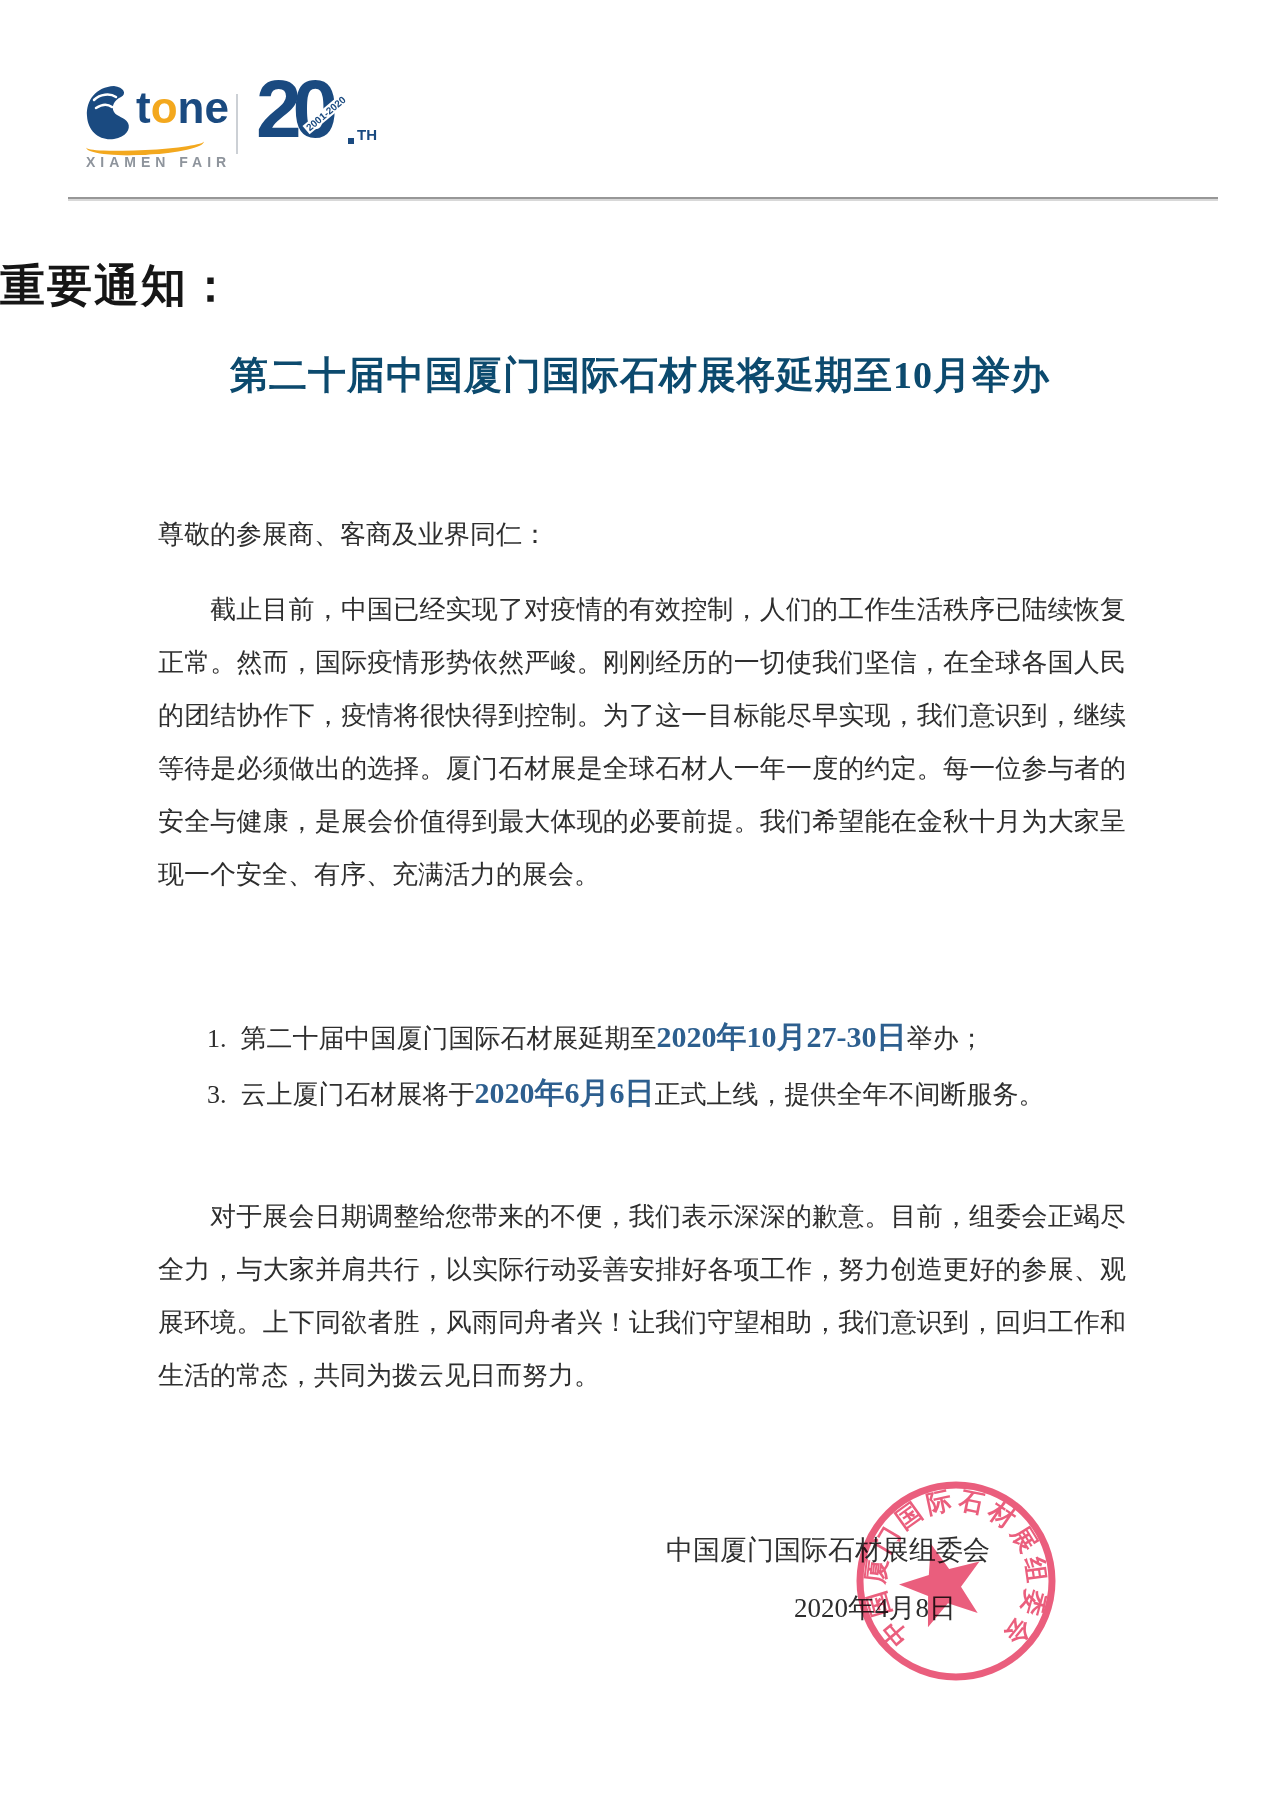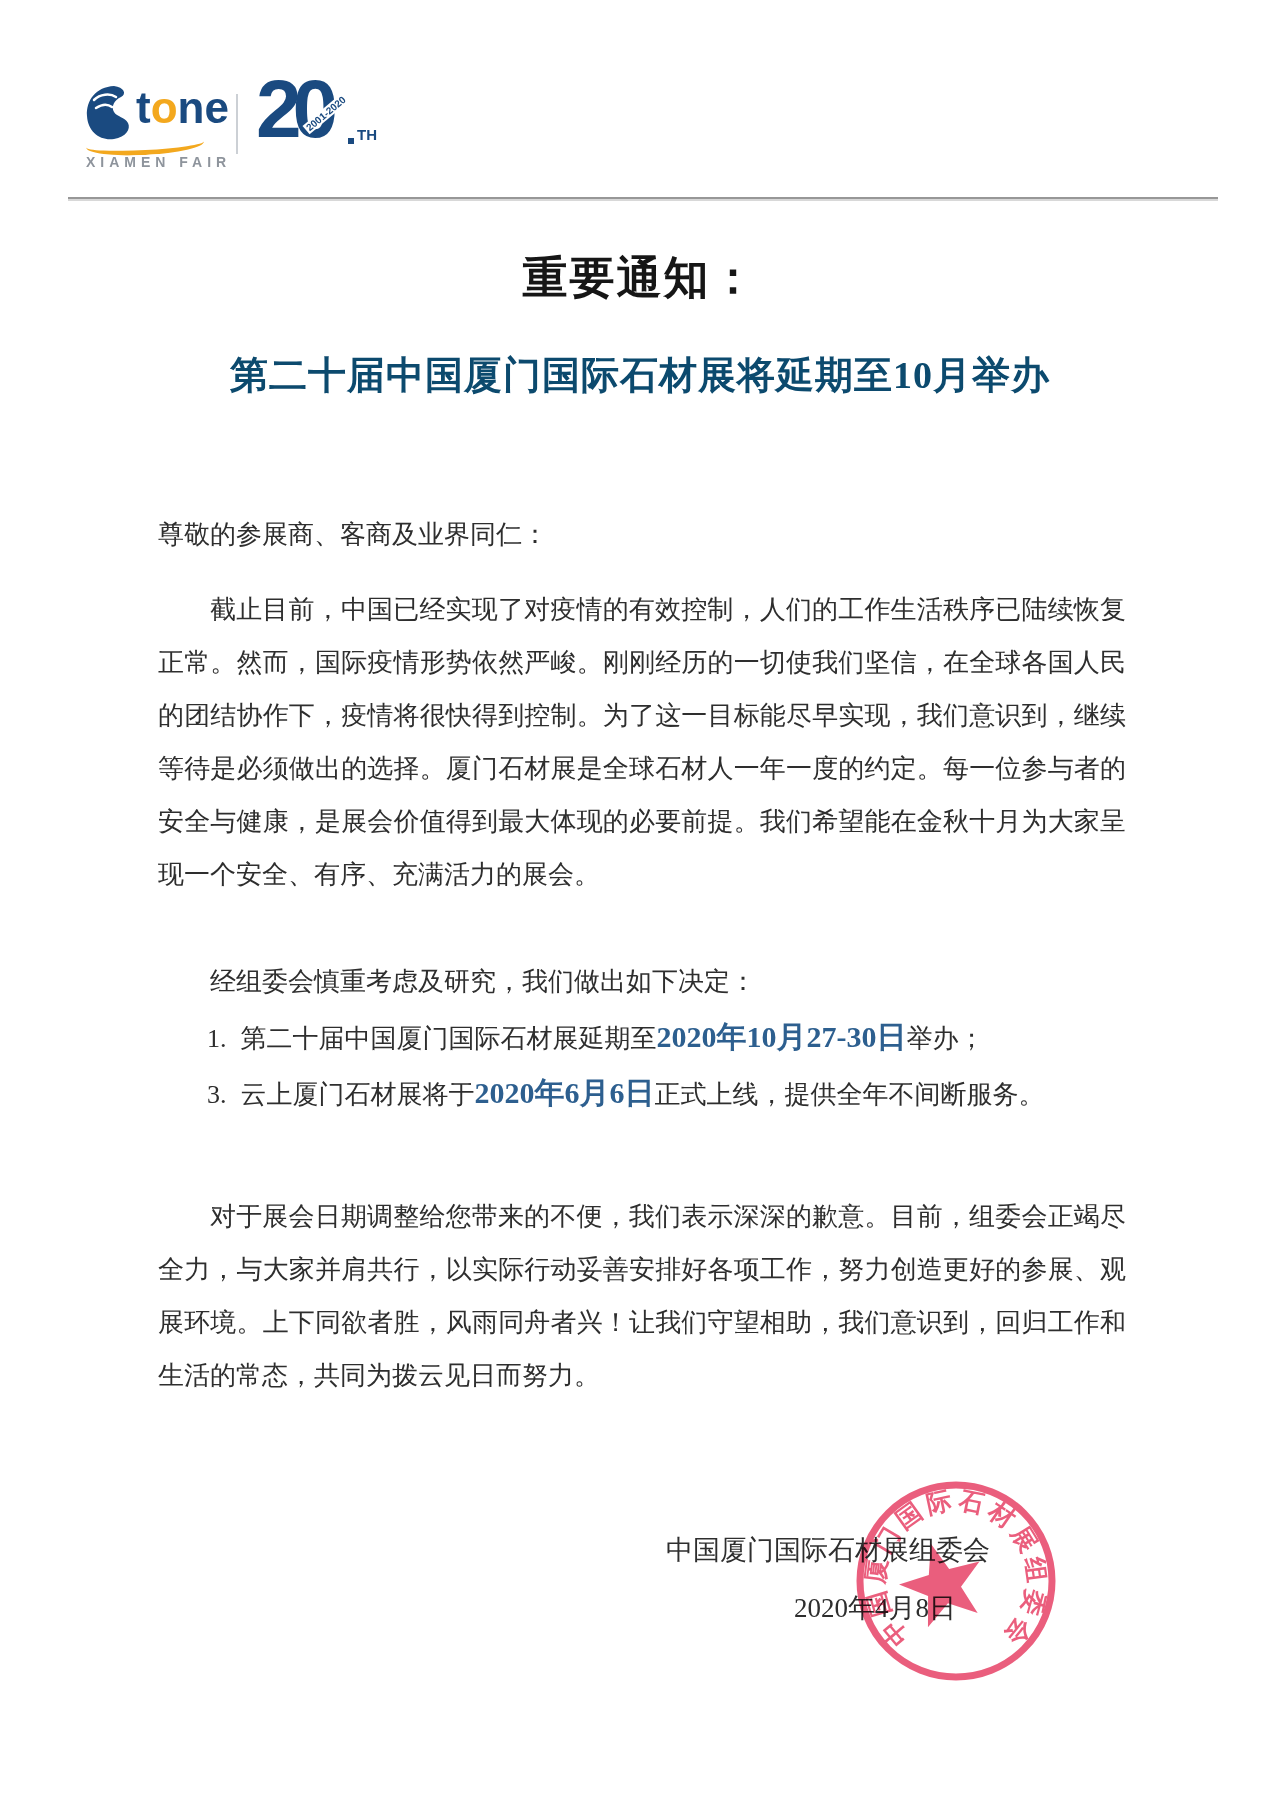--- a/index.html
+++ b/index.html
@@ -25,21 +25,21 @@
   .anniv-ribbon{position:absolute;left:44px;top:42px;transform:rotate(-40deg);
     background:#ffffff;color:#1a4a80;font-size:10px;font-weight:bold;padding:0 2px;white-space:nowrap;}
   .anniv-dot{position:absolute;left:92px;top:72px;width:6px;height:6px;background:#1a4a80;}
   .anniv-th{position:absolute;left:101px;top:60px;font-size:15px;font-weight:bold;color:#1a4a80;}
   .hdr-title{position:absolute;left:372px;top:80px;width:860px;
     font-family:"Liberation Sans","DejaVu Sans",sans-serif;font-size:53px;line-height:62px;
     font-weight:900;color:#1a4a80;letter-spacing:2px;white-space:nowrap;}
   .hdr-rule{position:absolute;left:68px;top:197px;width:1150px;height:2px;background:#979797;
     box-shadow:0 2px 0 #d8d8d8;}
   
-  .n-heading{position:absolute;left:0;top:252px;width:1280px;text-align:center;
+  .n-heading{position:absolute;left:0;top:260px;width:1280px;text-align:left;
     font-size:45px;line-height:52px;font-weight:bold;color:#161616;letter-spacing:2px;}
   .n-subheading{position:absolute;left:0;top:352px;width:1280px;text-align:center;
     font-size:38px;line-height:46px;font-weight:bold;color:#0c4a6e;letter-spacing:1px;}
   
   .body-text{position:absolute;left:158px;width:968px;font-size:26px;line-height:53px;color:#2e2e2e;}
   .salutation{top:508px;}
   .para1{top:583px;text-align:justify;text-indent:2em;}
   .para2{top:955px;text-indent:2em;}
   .decisions{position:absolute;left:158px;top:1010px;width:968px;}
   .decision{padding-left:49px;font-size:26px;line-height:54px;color:#2e2e2e;white-space:nowrap;}
@@ -83,21 +83,20 @@
     <div class="hdr-rule"></div>
   </div>
 
   <div class="n-heading">重要通知：</div>
   <div class="n-subheading">第二十届中国厦门国际石材展将延期至10月举办</div>
 
   <div class="body-text salutation">尊敬的参展商、客商及业界同仁：</div>
 
   <div class="body-text para1">截止目前，中国已经实现了对疫情的有效控制，人们的工作生活秩序已陆续恢复正常。然而，国际疫情形势依然严峻。刚刚经历的一切使我们坚信，在全球各国人民的团结协作下，疫情将很快得到控制。为了这一目标能尽早实现，我们意识到，继续等待是必须做出的选择。厦门石材展是全球石材人一年一度的约定。每一位参与者的安全与健康，是展会价值得到最大体现的必要前提。我们希望能在金秋十月为大家呈现一个安全、有序、充满活力的展会。</div>
 
-  <div class="body-text para2">经组委会慎重考虑及研究，我们做出如下决定：</div>
 
   <div class="decisions">
     <div class="decision">
       <span class="num">1.</span><span>第二十届中国厦门国际石材展延期至</span><span class="date">2020年10月27-30日</span><span>举办；</span>
     </div>
     <div class="decision">
       <span class="num">3.</span><span>云上厦门石材展将于</span><span class="date">2020年6月6日</span><span>正式上线，提供全年不间断服务。</span>
     </div>
   </div>
 

